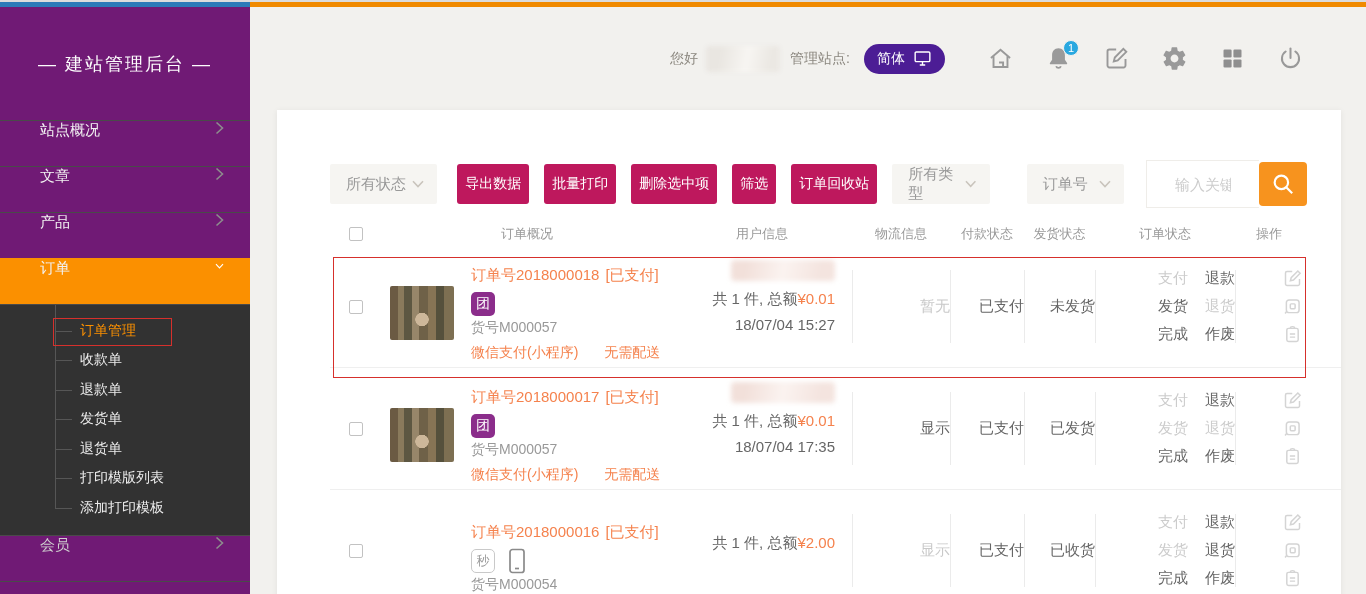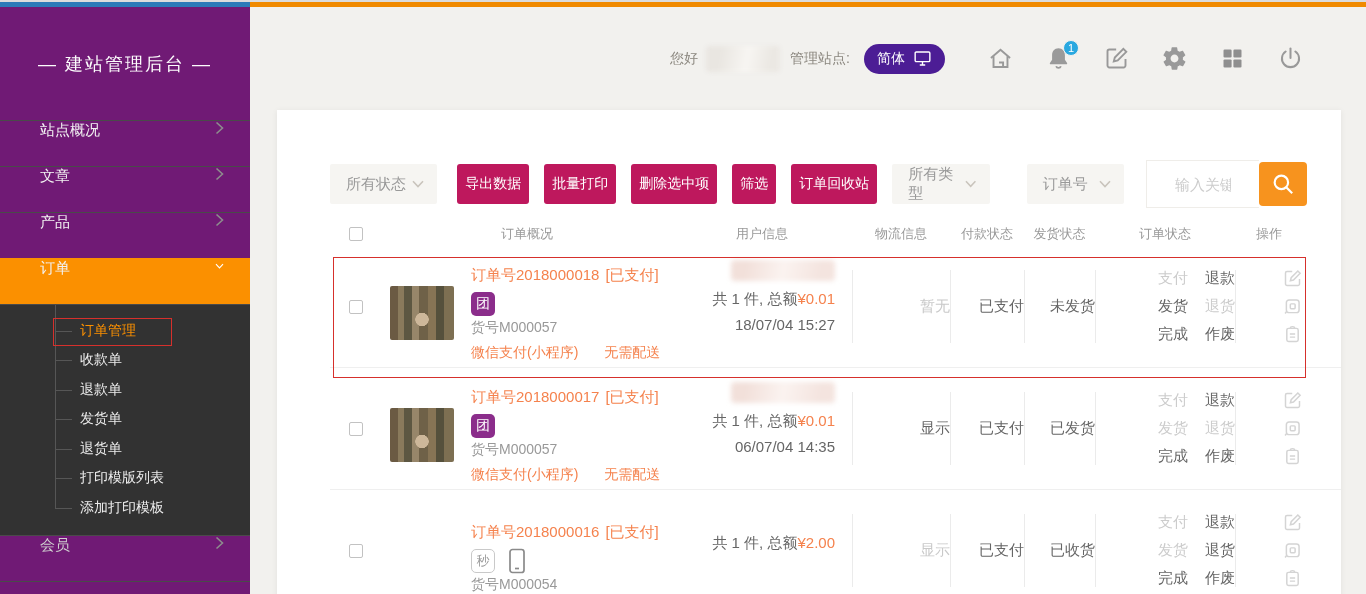--- a/index.html
+++ b/index.html
@@ -367,21 +367,21 @@
         <div class="l-item">货号M000057</div>
         <div class="l-pay">
             <span>微信支付(小程序)</span>
             <span>无需配送</span>
           </div>
       </div>
     </div>
     <div class="c c-user">
       <span class="blob-u"></span>
       <div class="l-total"><span>共 1 件, 总额</span><span class="amt">¥0.01</span></div>
-      <div class="l-date">06/07/04 14:35</div>
+      <div class="l-date">18/07/04 17:35</div>
     </div>
     <div class="c dv">
         <span class="normal">显示</span>
       </div>
     <div class="c dv">
         <span>已支付</span>
       </div>
     <div class="c dv">
         <span>已发货</span>
       </div>

